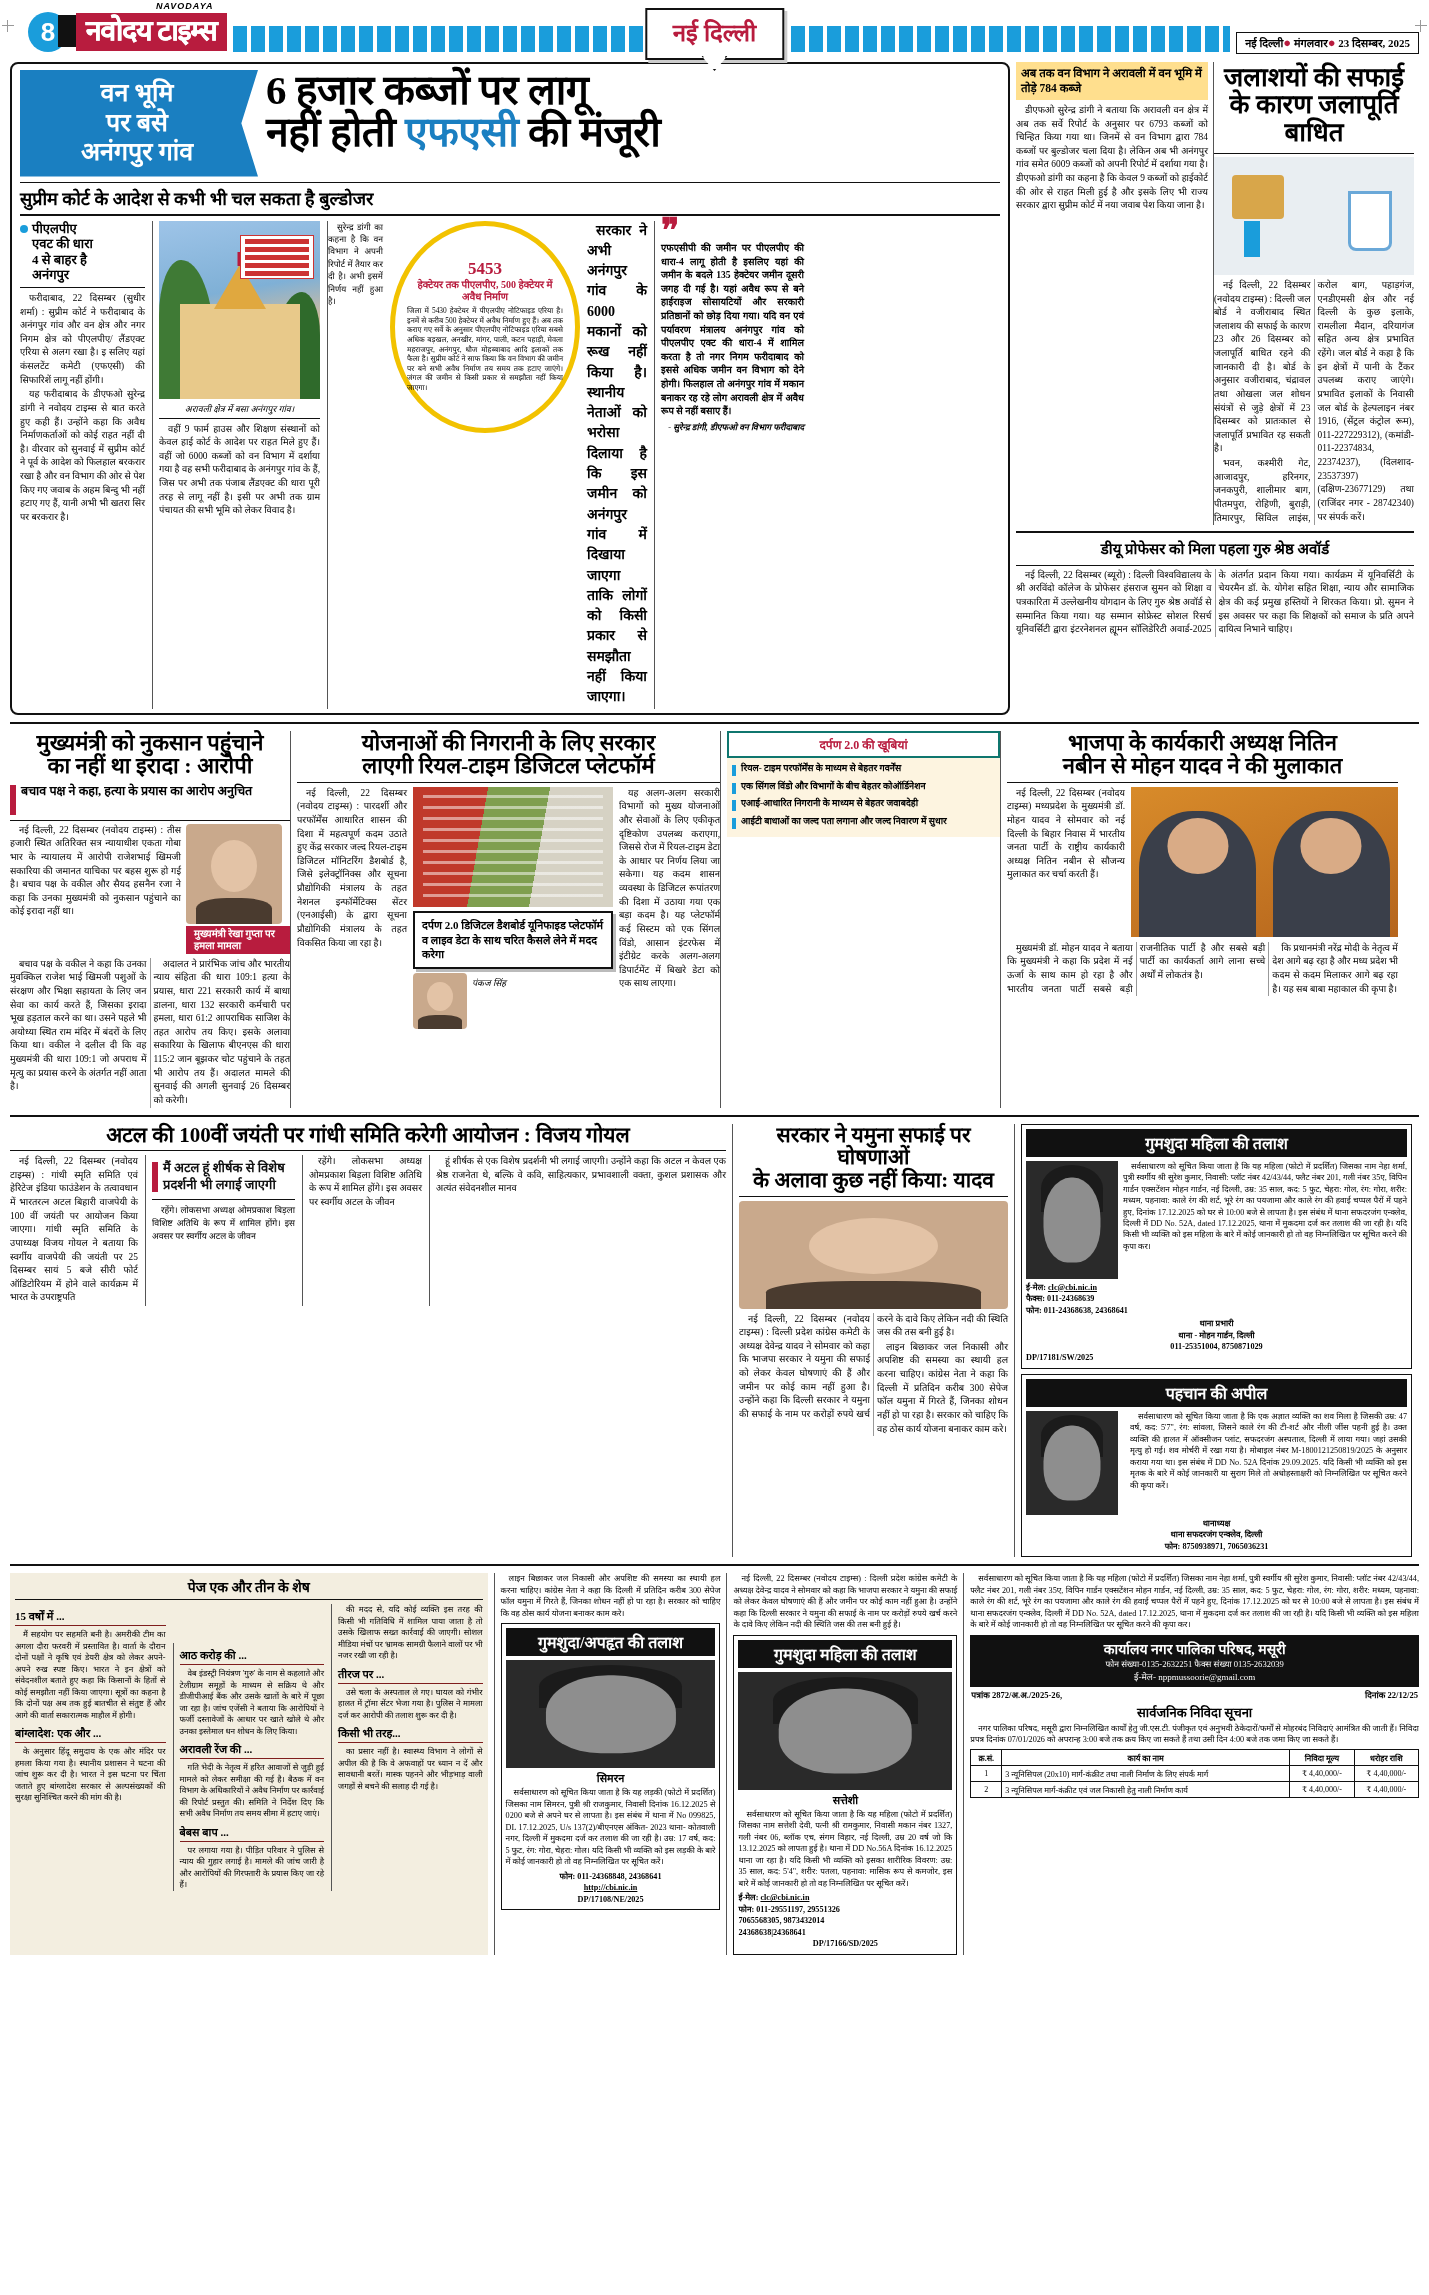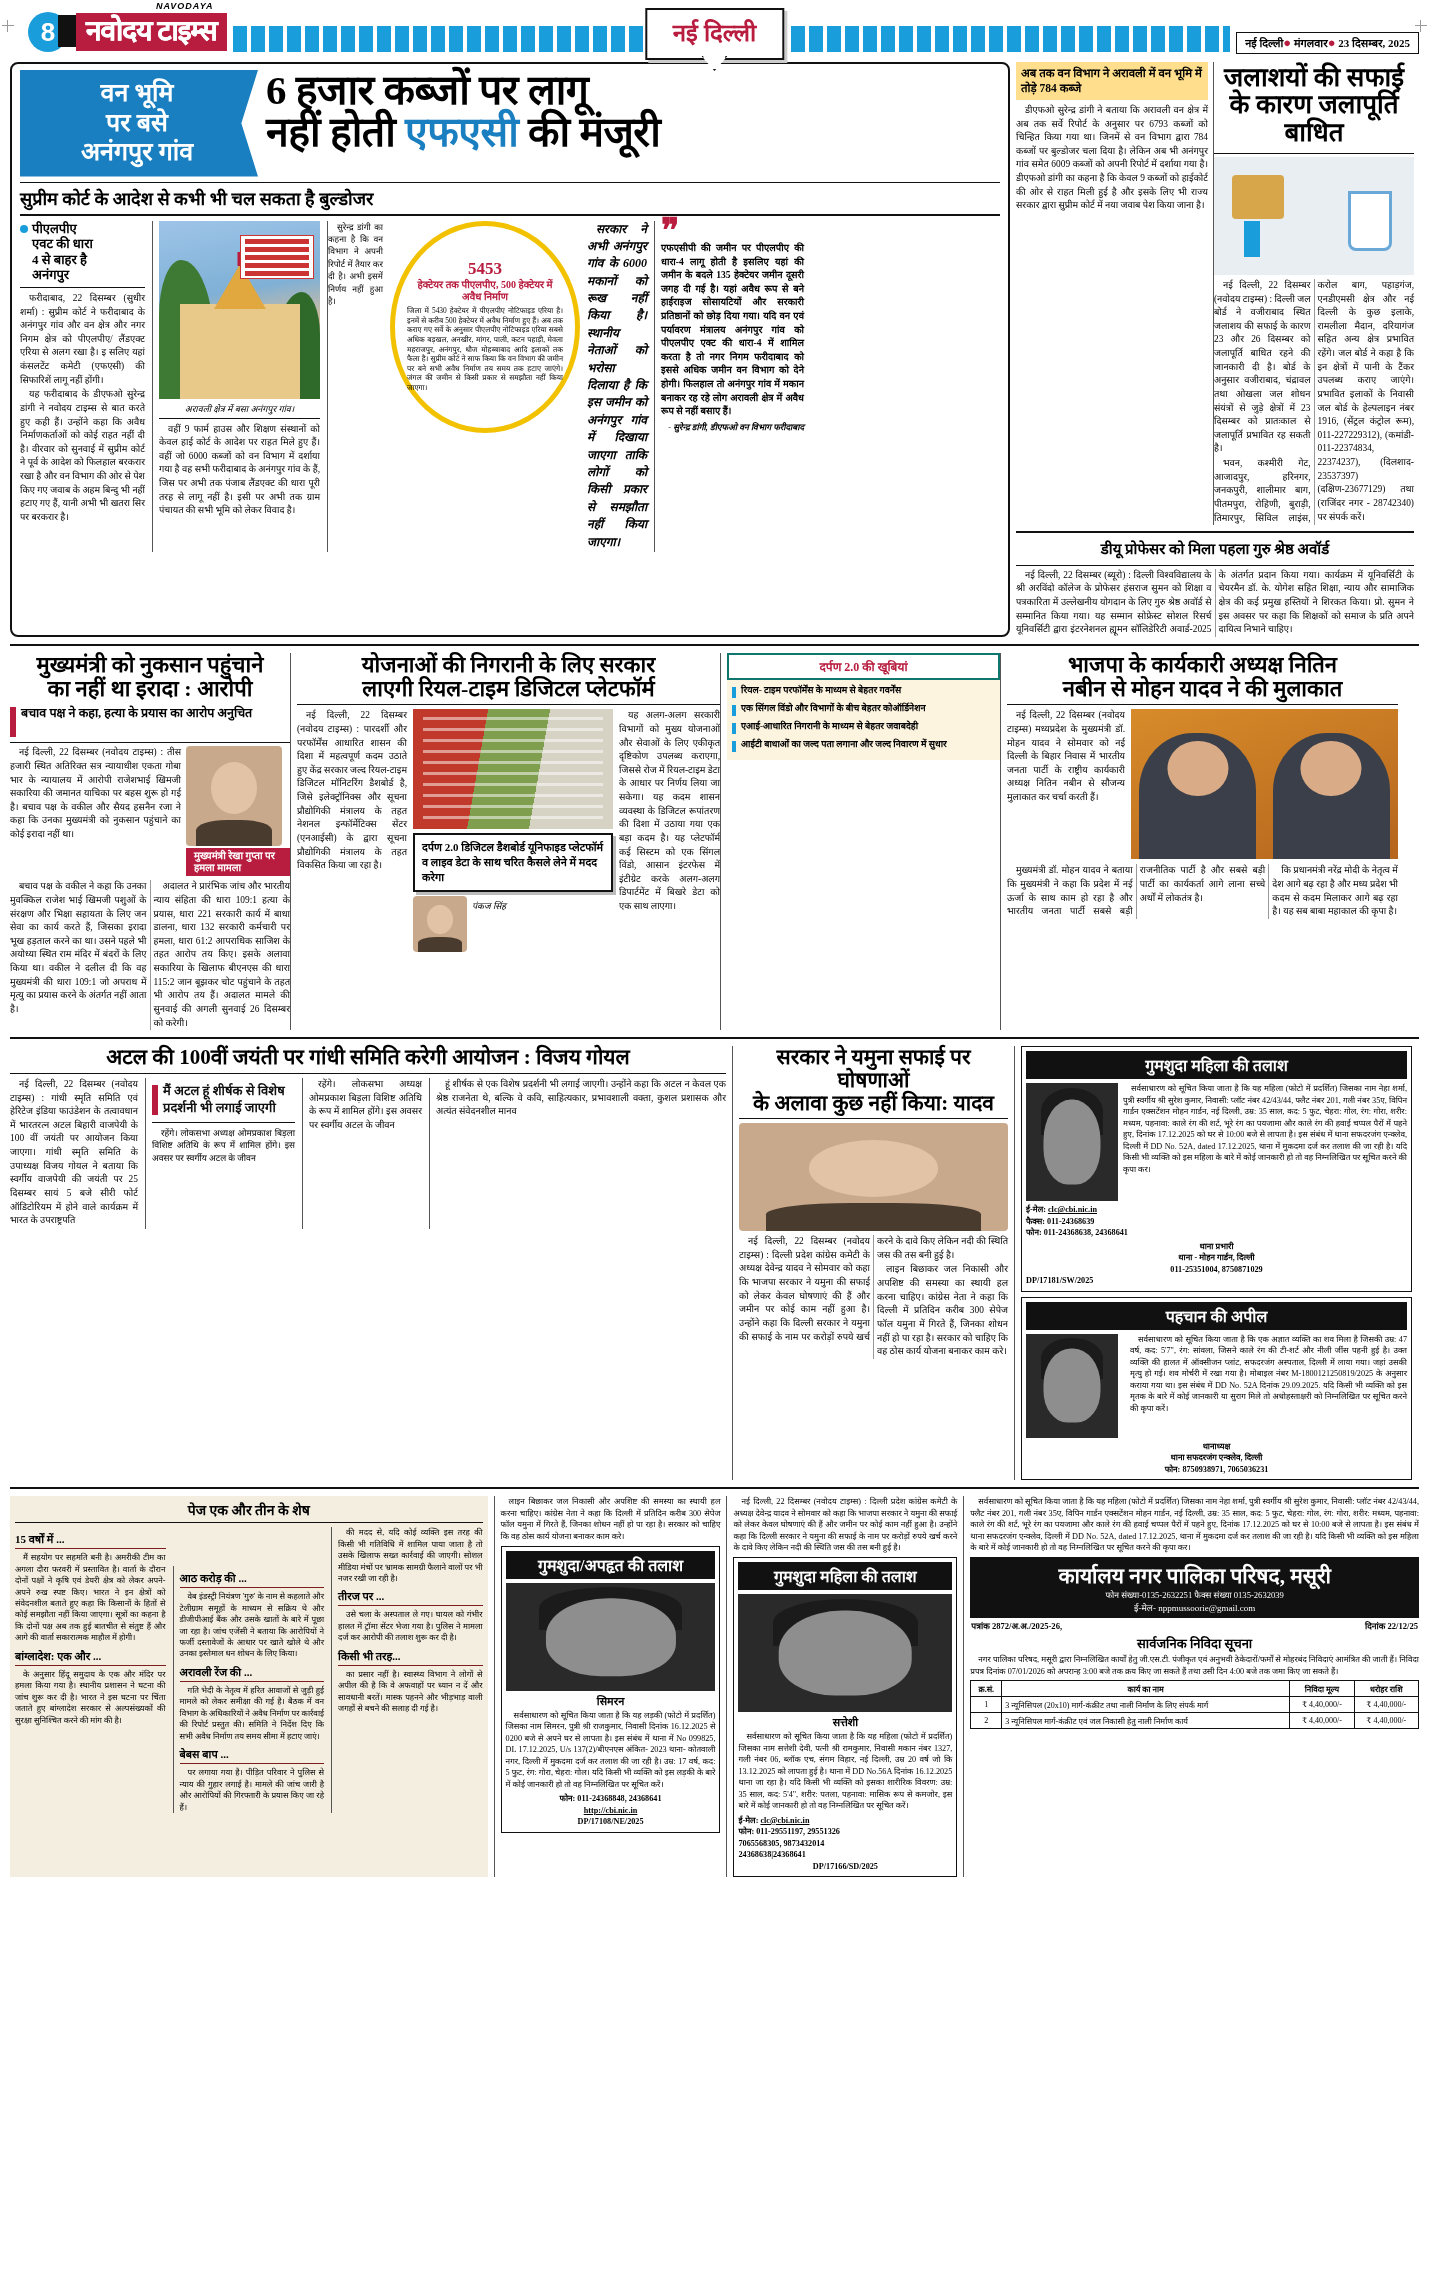--- a/index.html
+++ b/index.html
@@ -264,21 +264,21 @@
             </div>
         </div>
 
         <div class="circle-graphic">
           <div class="big">5453</div>
           <div class="sub">हेक्टेयर तक पीएलपीए, 500 हेक्टेयर में अवैध निर्माण</div>
           <div class="txt">जिला में 5430 हेक्टेयर में पीएलपीए नोटिफाइड एरिया है। इनमें से करीब 500 हेक्टेयर में अवैध निर्माण हुए हैं। अब तक कराए गए सर्वे के अनुसार पीएलपीए नोटिफाइड एरिया सबसे अधिक बड़खल, अनखीर, मांगर, पाली, कटन पहाड़ी, मेवला महराजपुर, अनंगपुर, धौज मोहब्बाबाद आदि इलाकों तक फैला है। सुप्रीम कोर्ट ने साफ किया कि वन विभाग की जमीन पर बने सभी अवैध निर्माण तय समय तक हटाए जाएंगे। जंगल की जमीन से किसी प्रकार से समझौता नहीं किया जाएगा।</div>
         </div>
 
         <div style="width:60px;">
-          <div class="body-text" style="font-size:12px;font-weight:bold;font-style:italic;">
+          <div class="body-text" style="font-size:14px;font-weight:bold;">
             <p>सरकार ने अभी अनंगपुर गांव के 6000 मकानों को रूख नहीं किया है। स्थानीय नेताओं को भरोसा दिलाया है कि इस जमीन को अनंगपुर गांव में दिखाया जाएगा ताकि लोगों को किसी प्रकार से समझौता नहीं किया जाएगा।</p>
           </div>
         </div>
 
         <div class="quotebox col-sep" style="padding-left:6px;">
           <div class="qmark">❞</div>
           <div class="quote-txt">एफएसीपी की जमीन पर पीएलपीए की धारा-4 लागू होती है इसलिए यहां की जमीन के बदले 135 हेक्टेयर जमीन दूसरी जगह दी गई है। यहां अवैध रूप से बने हाईराइज सोसायटियों और सरकारी प्रतिष्ठानों को छोड़ दिया गया। यदि वन एवं पर्यावरण मंत्रालय अनंगपुर गांव को पीएलपीए एक्ट की धारा-4 में शामिल करता है तो नगर निगम फरीदाबाद को इससे अधिक जमीन वन विभाग को देने होगी। फिलहाल तो अनंगपुर गांव में मकान बनाकर रह रहे लोग अरावली क्षेत्र में अवैध रूप से नहीं बसाए हैं।</div>
           <div class="quote-attr">- सुरेन्द्र डांगी, डीएफओ वन विभाग फरीदाबाद</div>
         </div>
       </div>
@@ -588,21 +588,21 @@
           <div class="centered">DP/17166/SD/2025</div>
         </div>
       </div>
     </div>
 
     <div class="s4d col-sep" style="padding-left:6px;width:458px;">
       <div class="tiny" style="margin-bottom:4px;">
         <p>सर्वसाधारण को सूचित किया जाता है कि यह महिला (फोटो में प्रदर्शित) जिसका नाम नेहा शर्मा, पुत्री स्वर्गीय श्री सुरेश कुमार, निवासी: प्लॉट नंबर 42/43/44, फ्लैट नंबर 201, गली नंबर 35ए, विपिन गार्डन एक्सटेंशन मोहन गार्डन, नई दिल्ली, उम्र: 35 साल, कद: 5 फुट, चेहरा: गोल, रंग: गोरा, शरीर: मध्यम, पहनावा: काले रंग की शर्ट, भूरे रंग का पयजामा और काले रंग की हवाई चप्पल पैरों में पहने हुए, दिनांक 17.12.2025 को घर से 10:00 बजे से लापता है। इस संबंध में थाना सफदरजंग एन्क्लेव, दिल्ली में DD No. 52A, dated 17.12.2025, थाना में मुकदमा दर्ज कर तलाश की जा रही है। यदि किसी भी व्यक्ति को इस महिला के बारे में कोई जानकारी हो तो वह निम्नलिखित पर सूचित करने की कृपा कर।</p>
       </div>
       <div style="background:#111;color:#fff;text-align:center;padding:4px 3px;">
-        <div class="bold" style="font-size:21px;">कार्यालय नगर पालिका परिषद, मसूरी</div>
+        <div class="bold" style="font-size:14px;">कार्यालय नगर पालिका परिषद, मसूरी</div>
         <div style="font-size:8.6px;">फोन संख्या-0135-2632251 फैक्स संख्या 0135-2632039</div>
         <div style="font-size:9px;">ई-मेल- nppmussoorie@gmail.com</div>
       </div>
       <div style="display:flex;justify-content:space-between;font-size:8.6px;font-weight:bold;padding:2px 1px;">
         <span>पत्रांक 2872/अ.अ./2025-26,</span>
         <span>दिनांक 22/12/25</span>
       </div>
       <div class="centered bold" style="font-size:13px;padding-bottom:2px;">सार्वजनिक निविदा सूचना</div>
       <div class="tiny" style="margin-bottom:3px;">
           <p>नगर पालिका परिषद, मसूरी द्वारा निम्नलिखित कार्यों हेतु जी.एस.टी. पंजीकृत एवं अनुभवी ठेकेदारों/फर्मों से मोहरबंद निविदाएं आमंत्रित की जाती हैं। निविदा प्रपत्र दिनांक 07/01/2026 को अपरान्ह 3:00 बजे तक क्रय किए जा सकते हैं तथा उसी दिन 4:00 बजे तक जमा किए जा सकते हैं।</p>

